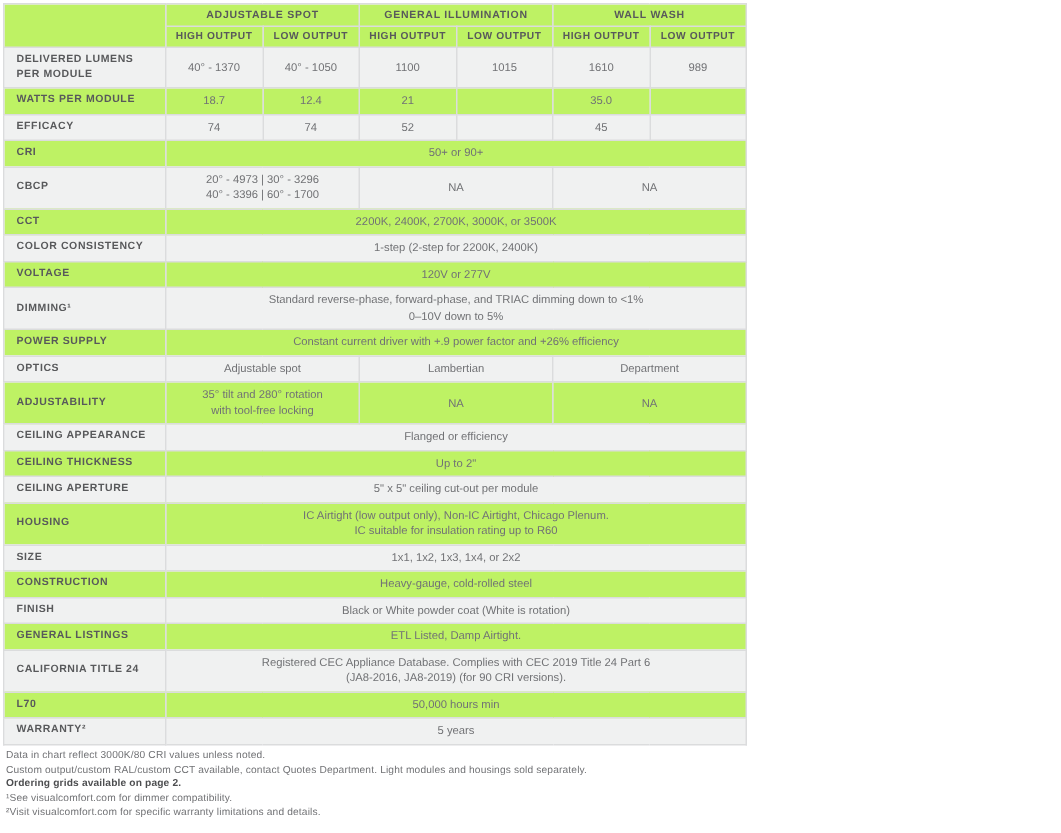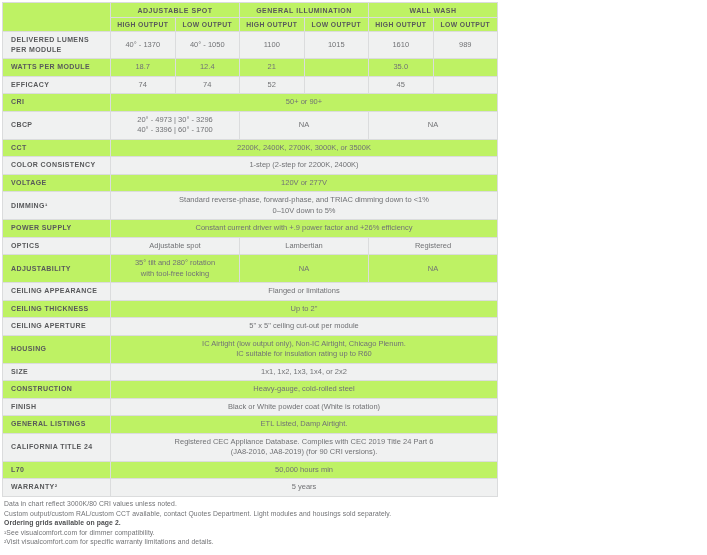--- a/index.html
+++ b/index.html
@@ -165,34 +165,34 @@
 
     <tr class="plain">
       <td class="label-cell">POWER SUPPLY</td>
       <td class="value-cell" colspan="6">Constant current driver with +.9 power factor and +26% efficiency</td>
     </tr>
 
     <tr class="shaded">
       <td class="label-cell">OPTICS</td>
       <td class="value-cell" colspan="2">Adjustable spot</td>
       <td class="value-cell" colspan="2">Lambertian</td>
-      <td class="value-cell" colspan="2">Registered</td>
+      <td class="value-cell" colspan="2">Department</td>
     </tr>
 
     <tr class="plain">
       <td class="label-cell">ADJUSTABILITY</td>
       <td class="value-cell" colspan="2">35° tilt and 280° rotation
 with tool-free locking</td>
       <td class="value-cell" colspan="2">NA</td>
       <td class="value-cell" colspan="2">NA</td>
     </tr>
 
     <tr class="shaded">
       <td class="label-cell">CEILING APPEARANCE</td>
-      <td class="value-cell" colspan="6">Flanged or limitations</td>
+      <td class="value-cell" colspan="6">Flanged or efficiency</td>
     </tr>
 
     <tr class="plain">
       <td class="label-cell">CEILING THICKNESS</td>
       <td class="value-cell" colspan="6">Up to 2"</td>
     </tr>
 
     <tr class="shaded">
       <td class="label-cell">CEILING APERTURE</td>
       <td class="value-cell" colspan="6">5" x 5" ceiling cut-out per module</td>

